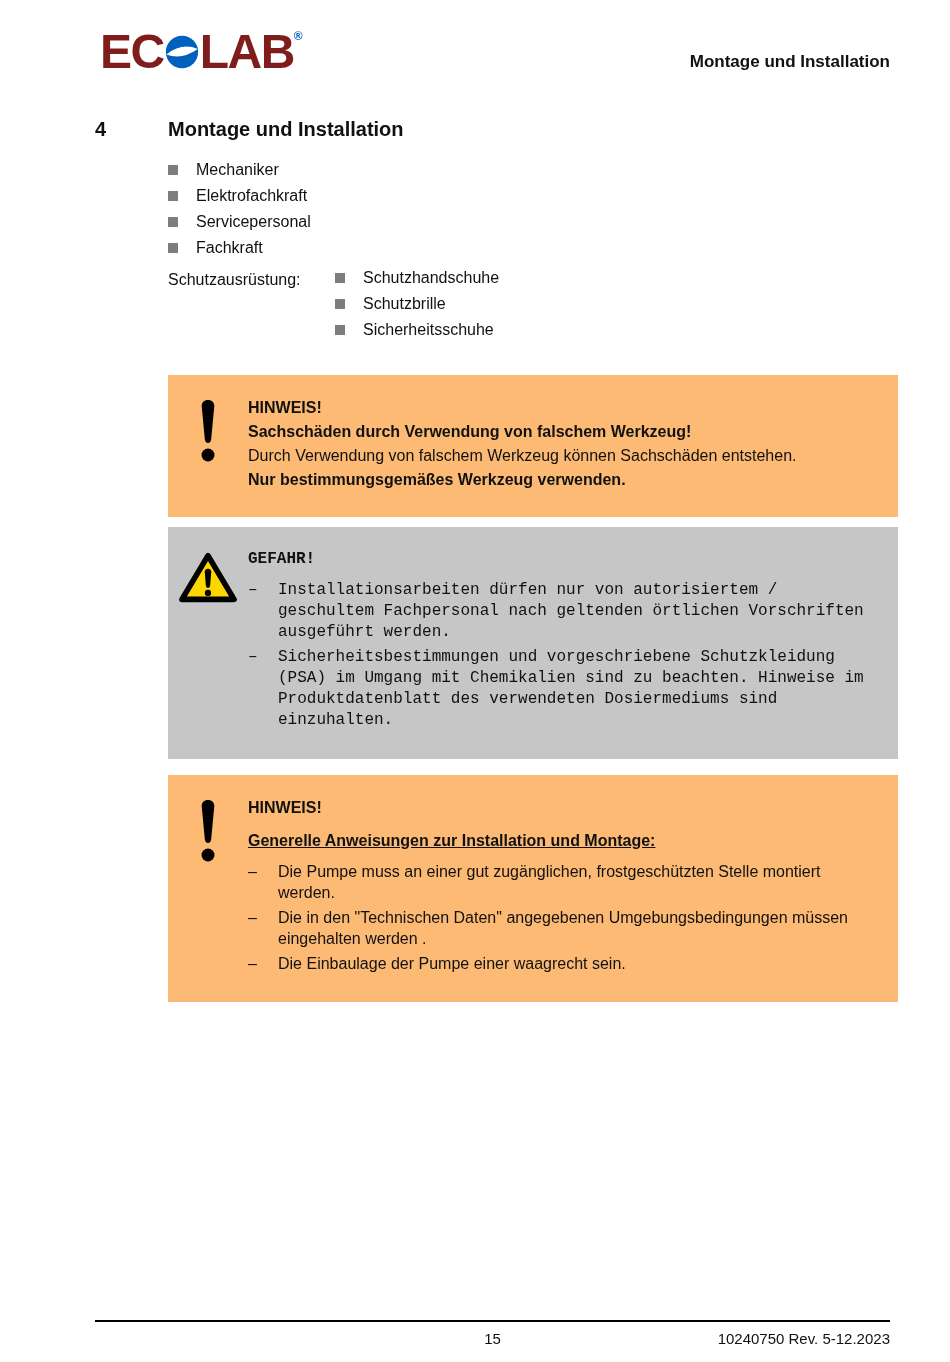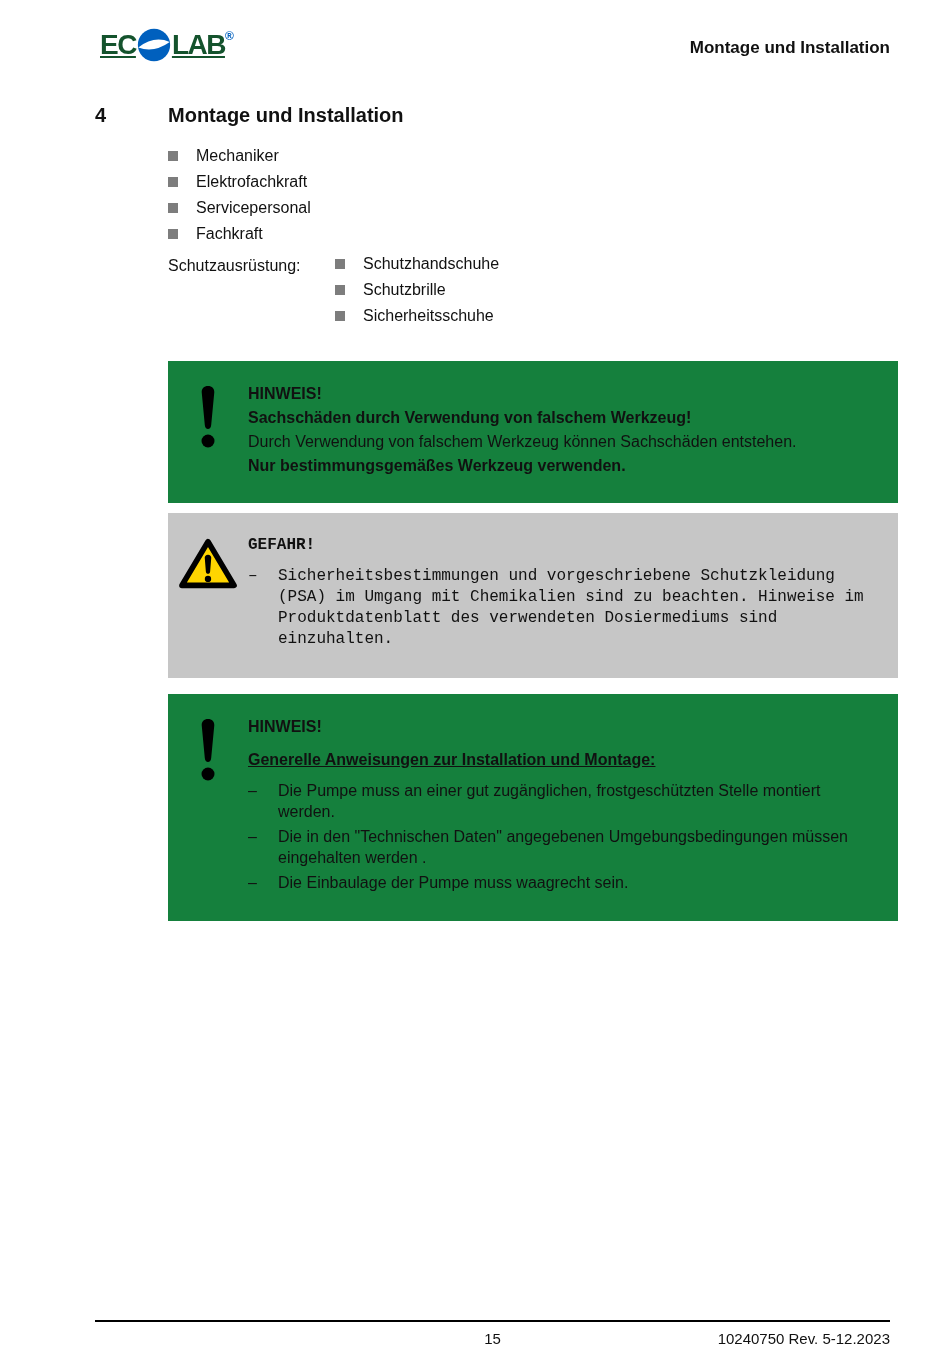--- a/index.html
+++ b/index.html
@@ -22,24 +22,23 @@
     align-items: flex-end;
     padding: 28px 60px 0 100px;
   }
   .logo {
     display: inline-flex;
     align-items: center;
     line-height: 1;
   }
   .logo-text {
     font-weight: 800;
-    font-size: 28px;
+    font-size: 48px;
     letter-spacing: -1.5px;
-    color: #14532d;
-    text-decoration: underline;
+    color: #7f1d1d;
   }
   .logo-o { display: inline-block; margin: 0 1px; }
   .logo-o svg { display: block; }
   .logo-reg {
     font-weight: 700;
     font-size: 12px;
     color: #0060BE;
     align-self: flex-start;
     margin-top: 2px;
   }
@@ -87,21 +86,21 @@
   
   .box {
     display: grid;
     grid-template-columns: 80px 1fr;
     width: 730px;
     margin-left: 73px;
     padding: 22px 24px 24px 0;
     font-size: 16px;
     line-height: 21px;
   }
-  .box.notice { background: #15803d; }
+  .box.notice { background: #fdba74; }
   .box.danger { background: #c6c6c6; font-family: Liberation Mono, monospace; }
   .box-icon { justify-self: center; padding-top: 2px; }
   .box-icon svg { display: block; }
   .box-title { font-weight: 700; margin-bottom: 7px; }
   .bold { font-weight: 700; }
   .underline { text-decoration: underline; margin-top: 12px; }
   .box-body p { margin-bottom: 3px; }
   .box-sub { margin-bottom: 5px; }
 
   .dash-list { list-style: none; margin-top: 10px; }
@@ -232,20 +231,23 @@
         <svg viewBox="0 0 64 58" width="60" height="54" aria-hidden="true">
           <path d="M32 5 L60 52 L4 52 Z" fill="#FFD500" stroke="#000" stroke-width="6" stroke-linejoin="round"></path>
           <path d="M32 19 C34.2 19 35.6 20.4 35.5 22.4 L34.3 37 C34.2 38.6 33.3 39.5 32 39.5 C30.7 39.5 29.8 38.6 29.7 37 L28.5 22.4 C28.4 20.4 29.8 19 32 19 Z" fill="#000"></path>
           <circle cx="32" cy="45" r="3.4" fill="#000"></circle>
         </svg>
       </div>
       <div class="box-body">
         <p class="box-title">GEFAHR!</p>
         <ul class="dash-list">
           <li>
+              <span>Installationsarbeiten dürfen nur von autorisiertem / geschultem Fachpersonal nach geltenden örtlichen Vorschriften ausgeführt werden.</span>
+            </li>
+          <li>
               <span>Sicherheitsbestimmungen und vorgeschriebene Schutzkleidung (PSA) im Umgang mit Chemikalien sind zu beachten. Hinweise im Produktdatenblatt des verwendeten Dosiermediums sind einzuhalten.</span>
             </li>
         </ul>
       </div>
     </section>
 
     <section class="box notice" id="notice-generell">
       <div class="box-icon">
         <svg viewBox="0 0 22 64" width="22" height="64" aria-hidden="true">
           <path d="M11 1 C15 1 17.5 3.6 17.3 7.2 L14.2 40 C14 42.6 12.7 44 11 44 C9.3 44 8 42.6 7.8 40 L4.7 7.2 C4.5 3.6 7 1 11 1 Z" fill="#000"></path>
@@ -256,21 +258,21 @@
         <p class="box-title">HINWEIS!</p>
         <p class="box-sub bold underline">Generelle Anweisungen zur Installation und Montage:</p>
         <ul class="dash-list">
           <li>
               <span>Die Pumpe muss an einer gut zugänglichen, frostgeschützten Stelle montiert werden.</span>
             </li>
           <li>
               <span>Die in den "Technischen Daten" angegebenen Umgebungsbedingungen müssen eingehalten werden .</span>
             </li>
           <li>
-              <span>Die Einbaulage der Pumpe muss waagrecht sein.</span>
+              <span>Die Einbaulage der Pumpe einer waagrecht sein.</span>
             </li>
         </ul>
       </div>
     </section>
 
   </main>
 
   <footer class="page-footer">
     <div class="footer-rule"></div>
     <div class="footer-row">

